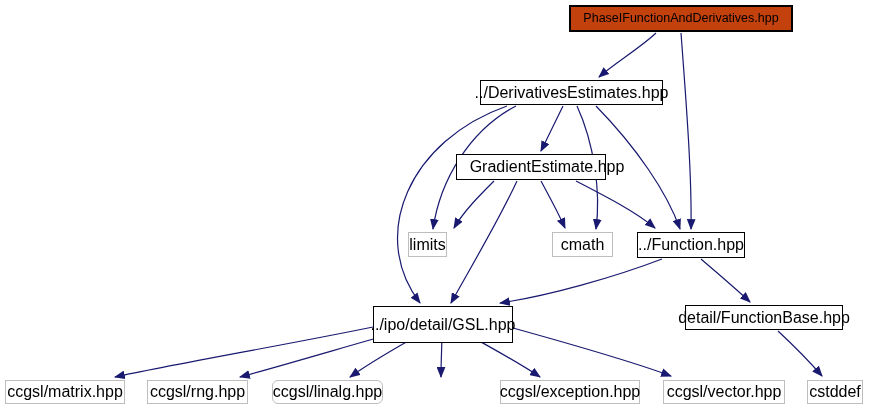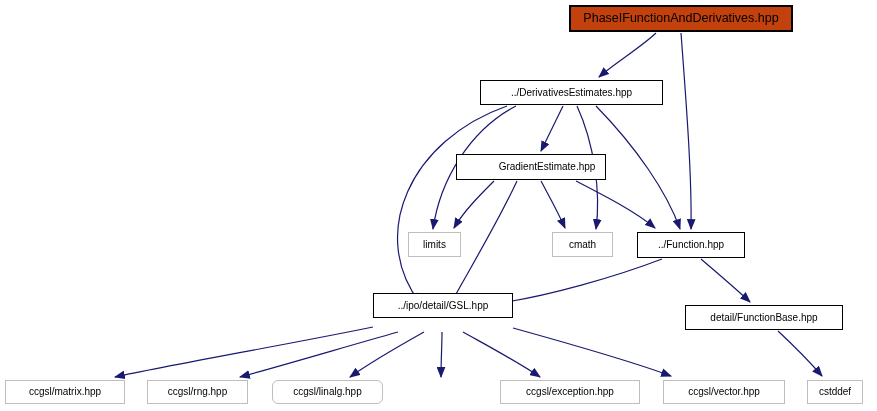--- a/index.html
+++ b/index.html
@@ -26,21 +26,21 @@
     fill: none;
     stroke: #191970;
     stroke-width: 1.2;
   }
   .node {
     position: absolute;
     box-sizing: border-box;
     background: #ffffff;
     border: 1px solid #000000;
     color: #000000;
-    font-size: 10px;
+    font-size: 16px;
     line-height: 1;
     display: flex;
     align-items: center;
     justify-content: center;
     white-space: nowrap;
     text-align: center;
   }
   .node.plain {
     border-color: #bebebe;
   }
@@ -82,27 +82,27 @@
     <path class="edge" d="M463,332 C488,346 518,362 540,377" marker-end="url(#ah)"></path>
     <path class="edge" d="M513,328 C567,343 628,360 671,376" marker-end="url(#ah)"></path>
   </svg>
 
   <div class="node root" style="left:569px; top:5px; width:224px; height:27px;">PhaseIFunctionAndDerivatives.hpp</div>
 
   <div class="node linked" style="left:480px; top:80px; width:183px; height:25px;">../DerivativesEstimates.hpp</div>
 
   <div class="node linked" style="left:456px; top:154px; width:150px; height:26px;padding-left:32px;">GradientEstimate.hpp</div>
 
-  <div class="node plain" style="left:408px; top:232px; width:53px; height:25px;">limits</div>
+  <div class="node plain" style="left:408px; top:232px; width:39px; height:25px;">limits</div>
 
   <div class="node plain" style="left:552px; top:232px; width:61px; height:25px;">cmath</div>
 
   <div class="node linked" style="left:637px; top:232px; width:108px; height:26px;">../Function.hpp</div>
 
-  <div class="node linked" style="left:373px; top:293px; width:140px; height:25px;">../ipo/detail/GSL.hpp</div>
+  <div class="node linked" style="left:373px; top:306px; width:140px; height:37px;">../ipo/detail/GSL.hpp</div>
 
   <div class="node linked" style="left:685px; top:305px; width:158px; height:25px;">detail/FunctionBase.hpp</div>
 
   <div class="node plain" style="left:5px; top:380px; width:120px; height:24px;">ccgsl/matrix.hpp</div>
 
   <div class="node plain" style="left:147px; top:380px; width:101px; height:24px;">ccgsl/rng.hpp</div>
 
   <div class="node plain" style="left:272px; top:380px; width:111px; height:24px;border-radius:6px;">ccgsl/linalg.hpp</div>
 
 

